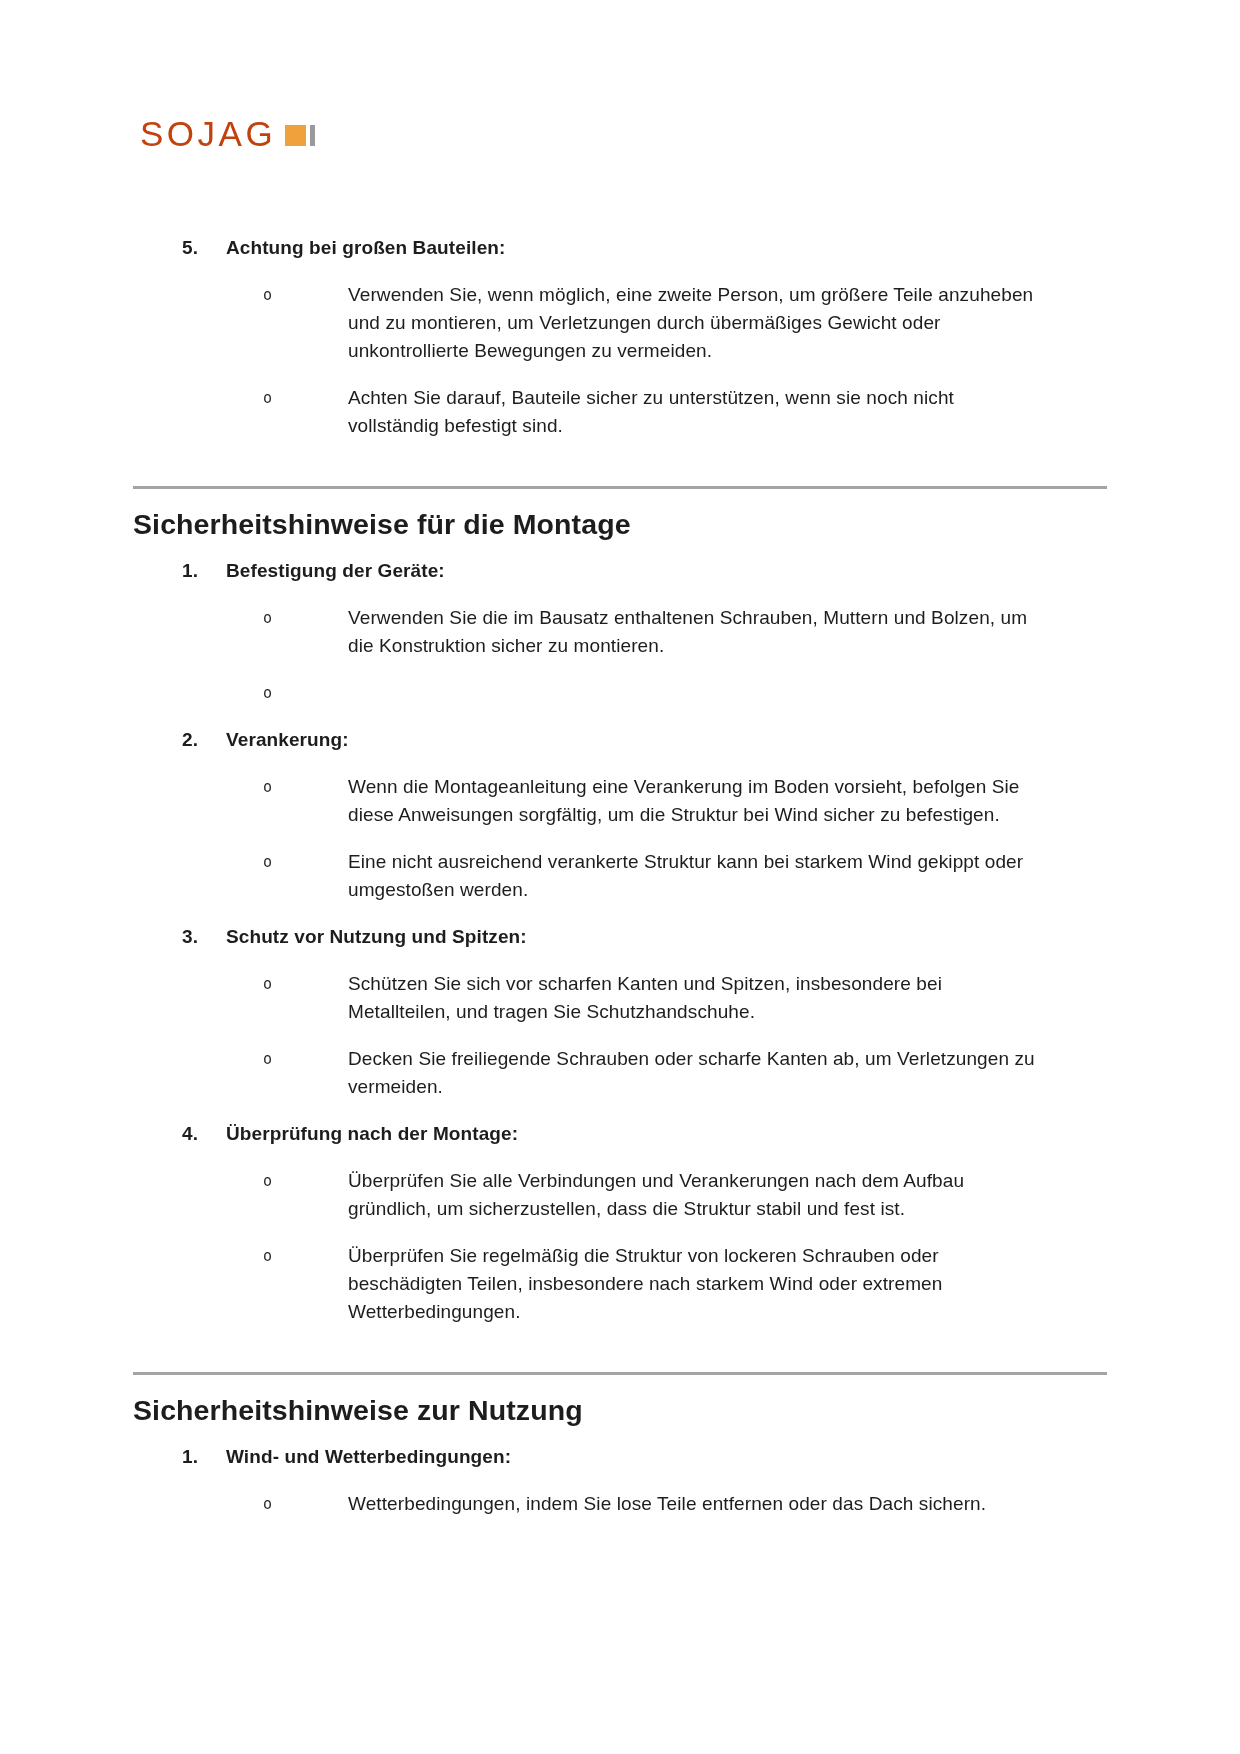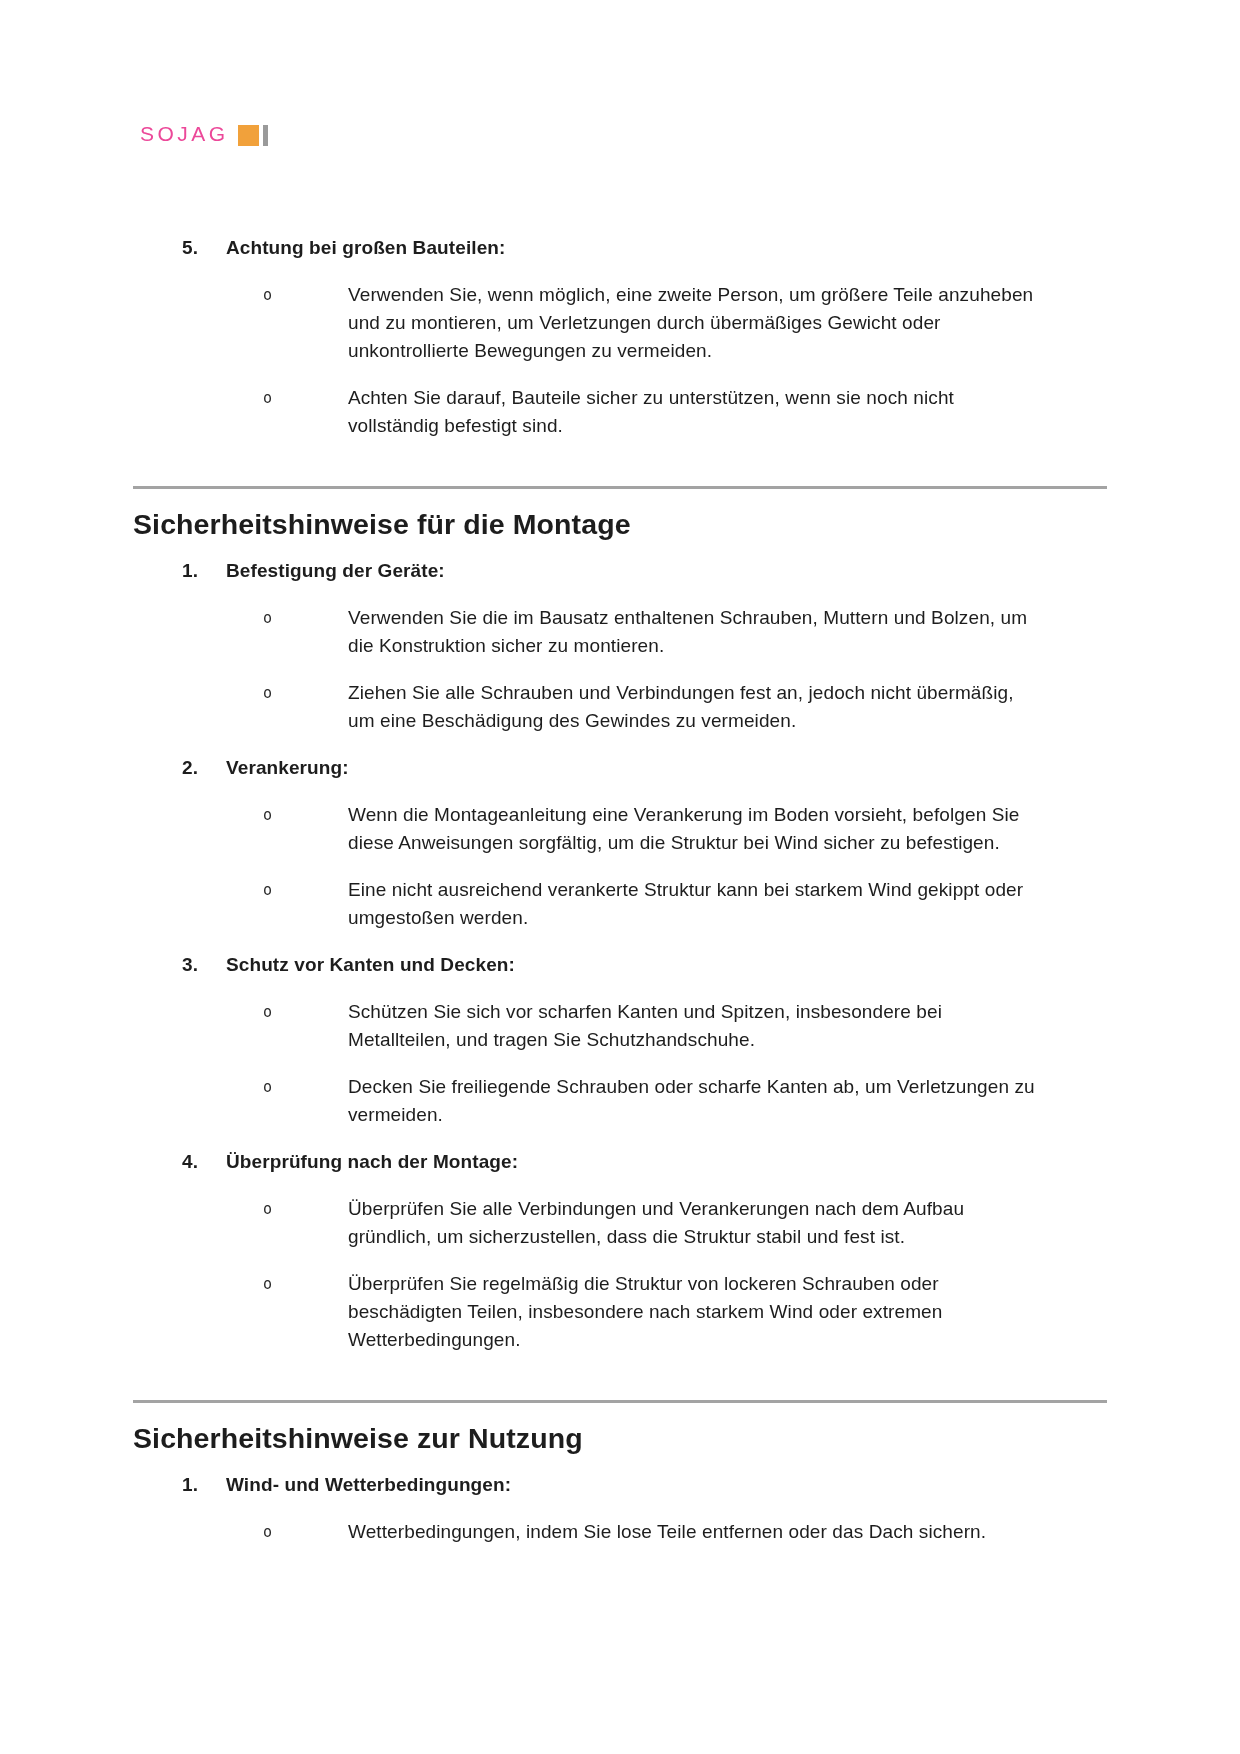--- a/index.html
+++ b/index.html
@@ -22,25 +22,25 @@
   
   .logo {
     position: absolute;
     left: 140px;
     top: 120px;
     display: flex;
     align-items: flex-end;
     height: 27px;
   }
   .logo-text {
-    font-size: 21px;
+    font-size: 35px;
     line-height: 27px;
     font-weight: 400;
     letter-spacing: 3.5px;
-    color: #ec4899;
+    color: #c2410c;
     text-align: center;
   }
   .logo-square {
     width: 21px;
     height: 21px;
     background: #f1a13b;
     margin-left: 9px;
     margin-bottom: 1px;
   }
   .logo-bar {
@@ -147,24 +147,20 @@
       </div>
       <div class="bullet">
         <span class="bullet-marker">o</span>
         <div class="bullet-lines">
           <div class="bullet-line">Verwenden Sie die im Bausatz enthaltenen Schrauben, Muttern und Bolzen, um</div>
           <div class="bullet-line">die Konstruktion sicher zu montieren.</div>
         </div>
       </div>
       <div class="bullet">
         <span class="bullet-marker">o</span>
-        <div class="bullet-lines">
-          <div class="bullet-line">Ziehen Sie alle Schrauben und Verbindungen fest an, jedoch nicht übermäßig,</div>
-          <div class="bullet-line">um eine Beschädigung des Gewindes zu vermeiden.</div>
-        </div>
       </div>
     </section>
 
     <section>
       <div class="item-head">
         <span class="item-num">2.</span>
         <span class="item-title">Verankerung:</span>
       </div>
       <div class="bullet">
         <span class="bullet-marker">o</span>
@@ -178,21 +174,21 @@
         <div class="bullet-lines">
           <div class="bullet-line">Eine nicht ausreichend verankerte Struktur kann bei starkem Wind gekippt oder</div>
           <div class="bullet-line">umgestoßen werden.</div>
         </div>
       </div>
     </section>
 
     <section>
       <div class="item-head">
         <span class="item-num">3.</span>
-        <span class="item-title">Schutz vor Kanten und Decken:</span>
+        <span class="item-title">Schutz vor Nutzung und Spitzen:</span>
       </div>
       <div class="bullet">
         <span class="bullet-marker">o</span>
         <div class="bullet-lines">
           <div class="bullet-line">Schützen Sie sich vor scharfen Kanten und Spitzen, insbesondere bei</div>
           <div class="bullet-line">Metallteilen, und tragen Sie Schutzhandschuhe.</div>
         </div>
       </div>
       <div class="bullet">
         <span class="bullet-marker">o</span>

